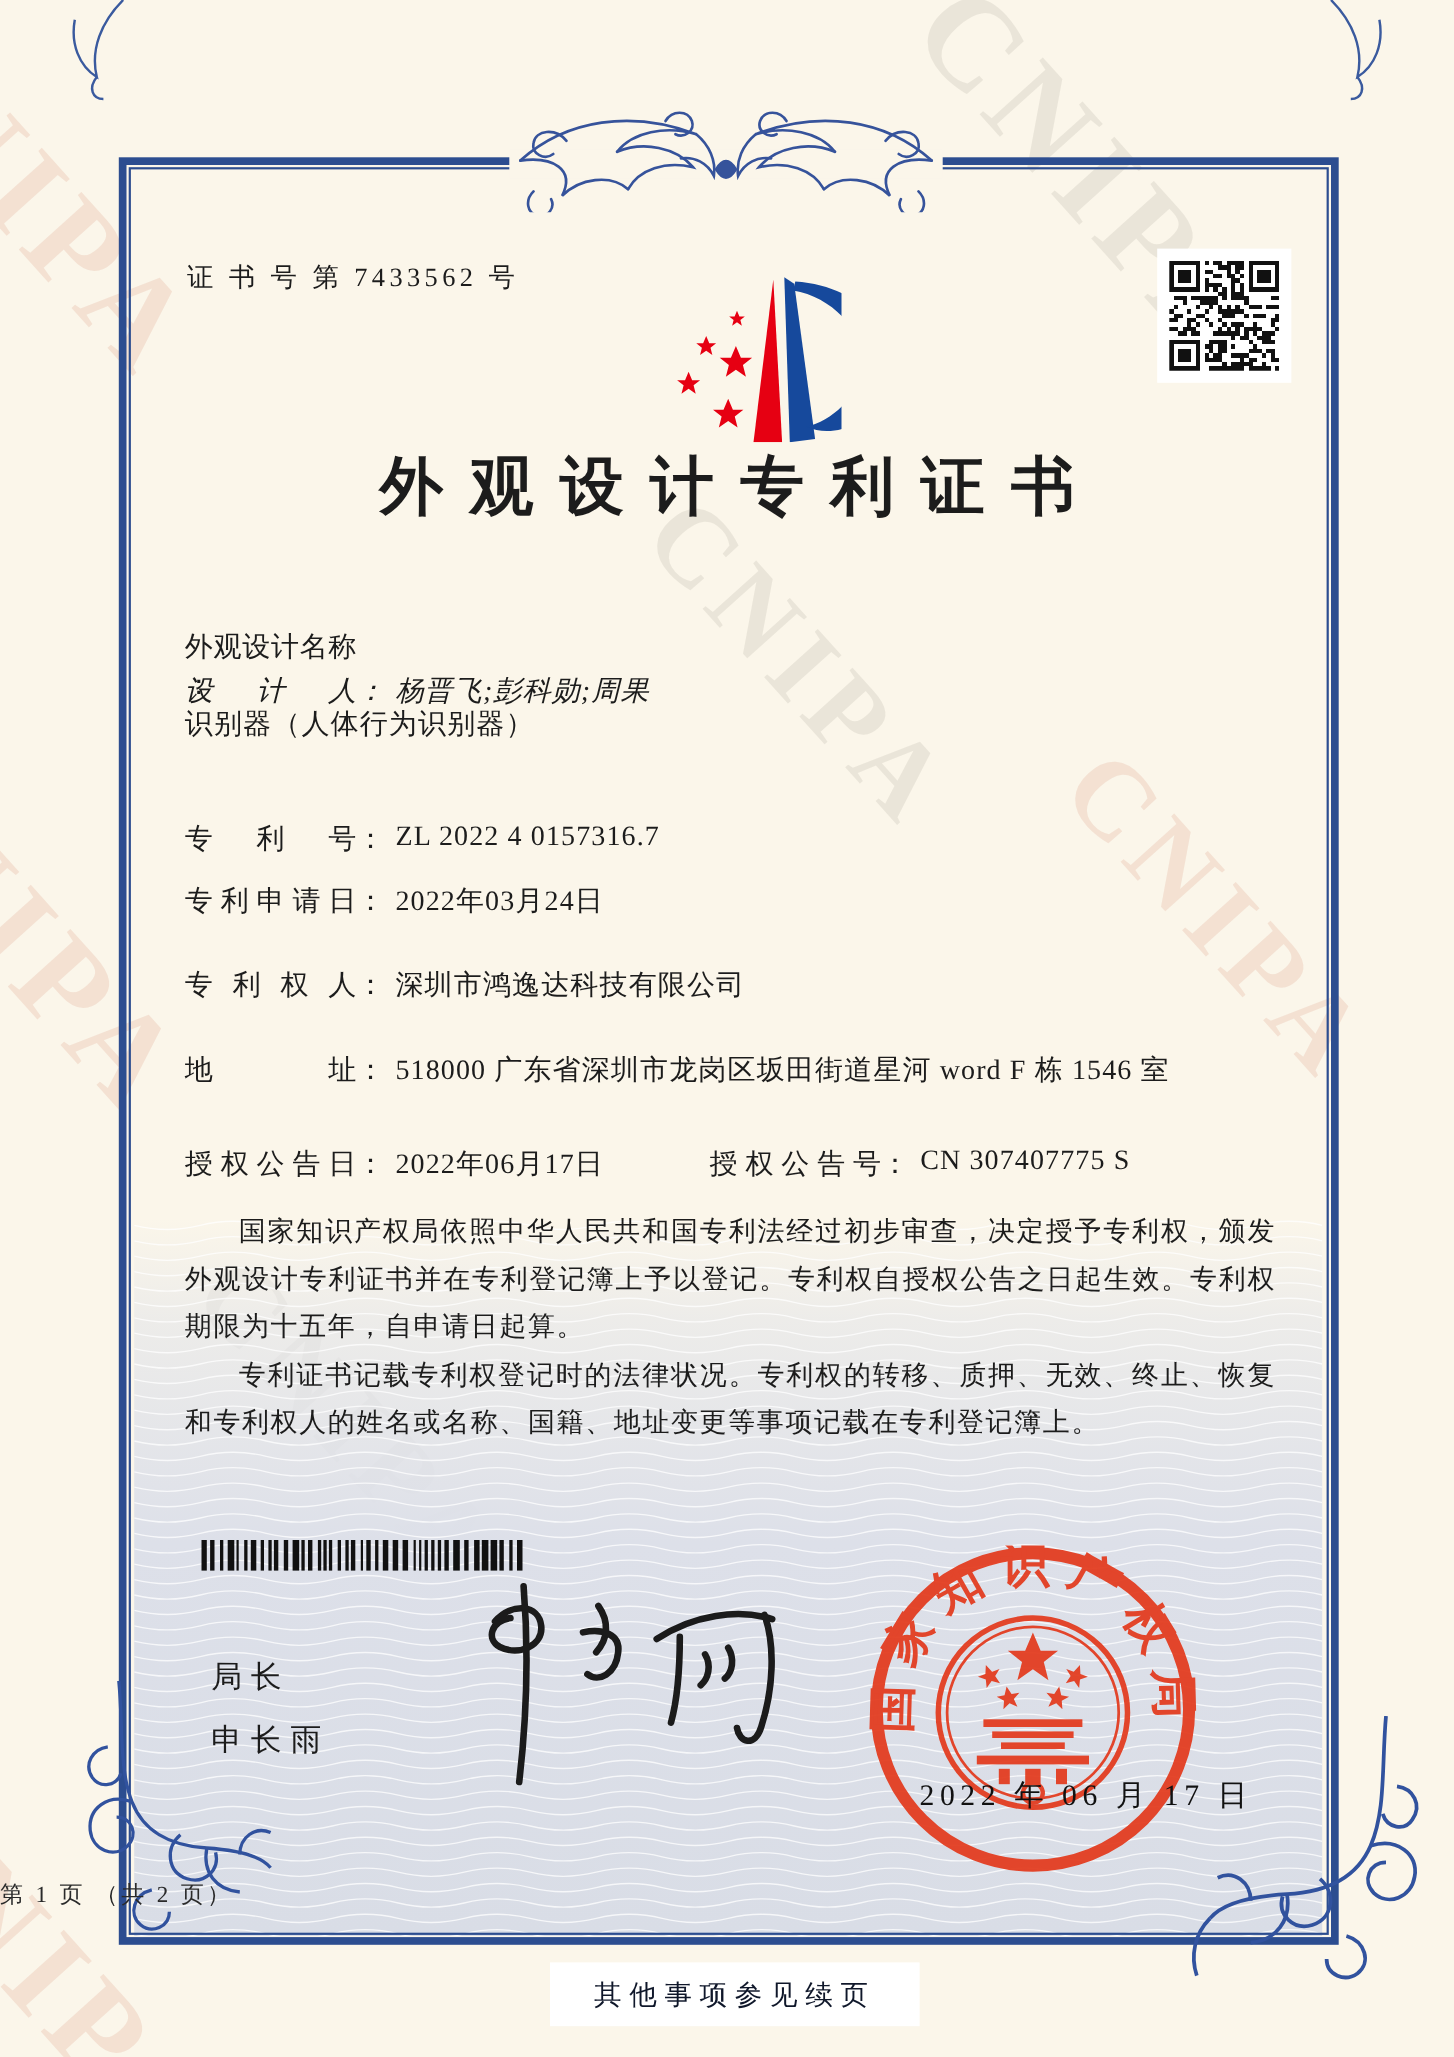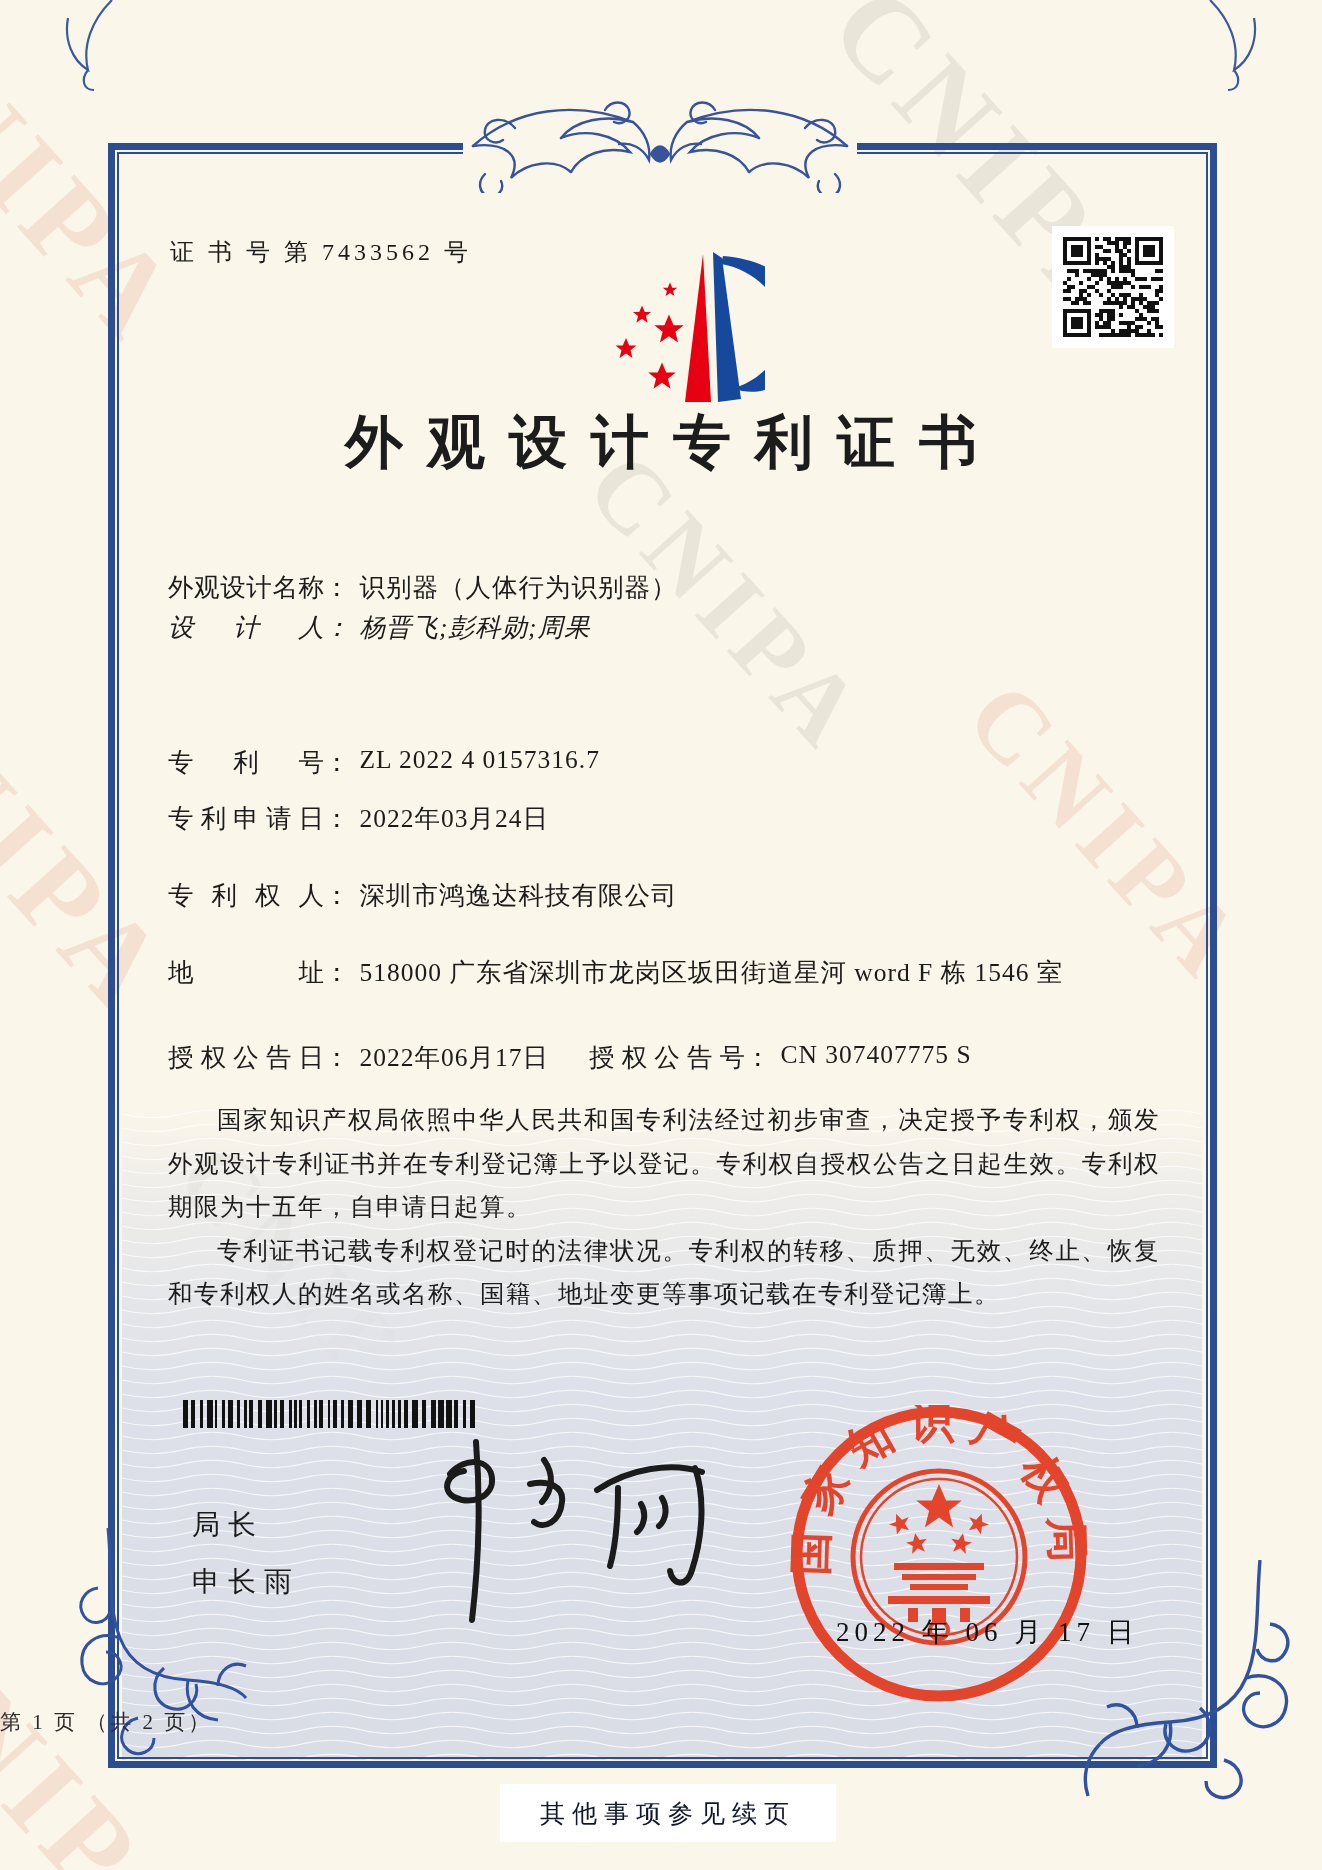--- a/index.html
+++ b/index.html
@@ -41,24 +41,24 @@
   #page-title{
     left:0;top:404px;width:100%;text-align:center;z-index:3;
     font-size:58px;font-weight:bold;letter-spacing:24px;text-indent:24px;
   }
   
   .field-row{left:168px;width:1000px;display:flex;z-index:3;font-size:25.5px;}
   .flabel{display:inline-block;width:156px;text-align:justify;text-align-last:justify;flex:none;}
   .fcolon{flex:none;margin-right:10px;}
   .fvalue{letter-spacing:1px;}
   .fvalue.wrap{width:800px;}
-  #row-1{top:570px;}  #row-2{top:610px;font-style:italic;}  #row-3{top:724px;margin-top:21px;}
+  #row-1{top:570px;flex-direction:column;}  #row-2{top:610px;font-style:italic;}  #row-3{top:724px;margin-top:21px;}
   #row-4{top:801px;}  #row-5{top:878px;}  #row-6{top:955px;}
   #row-grant{top:1040px;}
-  #grant-no-pair{margin-left:40px;display:flex;}
+  #grant-no-pair{margin-left:96px;display:flex;}
   
   #body-paragraphs{left:168px;top:1098px;width:992px;z-index:3;}
   #body-paragraphs p{
     margin:0;font-size:24.5px;line-height:1.78;text-indent:2em;
     text-align:justify;letter-spacing:1.5px;
   }
   
   #barcode{left:183px;top:1400px;z-index:3;}
   #director-title{left:192px;top:1506px;font-size:28px;letter-spacing:8px;z-index:3;
     font-family:"Liberation Sans","DejaVu Sans",sans-serif;font-weight:500;}

